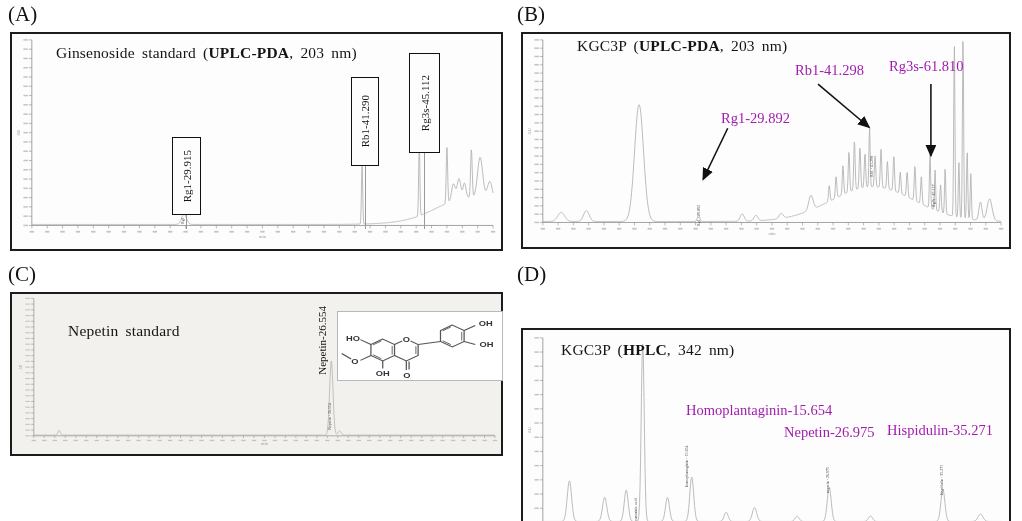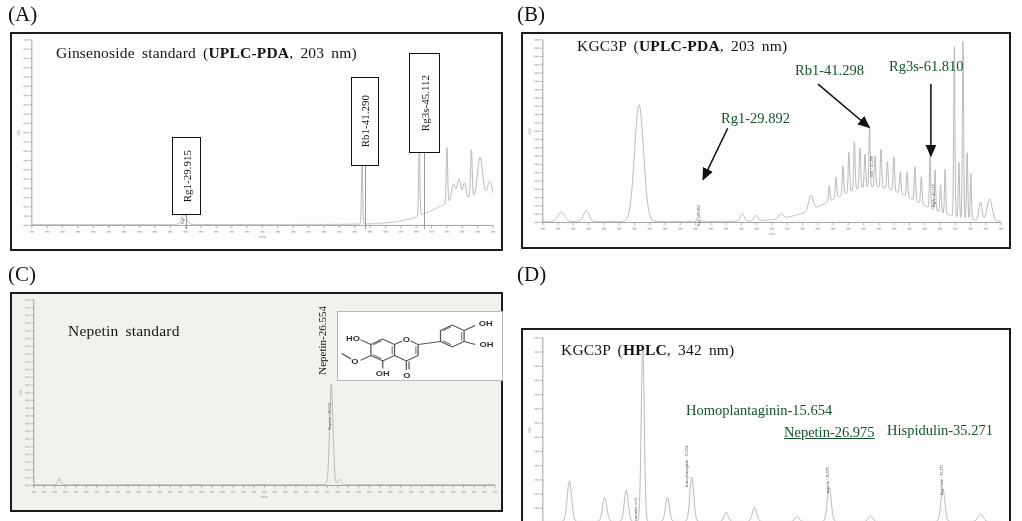--- a/index.html
+++ b/index.html
@@ -4,21 +4,21 @@
 <style>
   html,body{margin:0;padding:0;background:#ffffff;}
   #figure-root{position:relative;width:1022px;height:521px;background:#ffffff;overflow:hidden;
     font-family:"Liberation Serif",serif;}
   .pletter{position:absolute;font-size:21px;color:#111;font-family:"Liberation Serif",serif;}
   .pbox{position:absolute;border:2px solid #1c1c1c;background:#fdfdfd;box-sizing:border-box;}
   #box-c{background:#f3f1ee;}
   svg.plot{position:absolute;left:0;top:0;width:100%;height:100%;display:block;}
   .ptitle{position:absolute;font-size:15.5px;color:#141414;white-space:nowrap;letter-spacing:.2px;word-spacing:3px;}
   .ptitle b{font-weight:bold;}
-  .ann{position:absolute;font-size:14.5px;color:#14532d;white-space:nowrap;word-spacing:1px;}
+  .ann{position:absolute;font-size:14.5px;color:#a21caf;white-space:nowrap;word-spacing:1px;}
   .peakbox{position:absolute;border:1.5px solid #111;background:#fdfdfd;box-sizing:border-box;
     display:flex;align-items:center;justify-content:center;}
   .vtext{writing-mode:vertical-rl;transform:rotate(180deg);font-family:"Liberation Serif",serif;
     font-size:11px;color:#141414;white-space:nowrap;}
   .vlabel{position:absolute;display:flex;align-items:flex-end;justify-content:center;}
   .vtiny{position:absolute;writing-mode:vertical-rl;transform:rotate(180deg);
     font-family:"Liberation Serif",serif;font-size:4px;color:#4c4c4c;white-space:nowrap;overflow:hidden;line-height:4px;}
   .connector{position:absolute;width:1px;background:#9a9a9a;}
   .overlay{position:absolute;left:0;top:0;width:100%;height:100%;pointer-events:none;}
   .struct{position:absolute;background:#ffffff;border:1px solid #b8b8b8;box-sizing:border-box;}
@@ -293,21 +293,21 @@
       <line x1="298" y1="51" x2="350" y2="95" stroke="#111" stroke-width="1.6" marker-end="url(#arrowhead)"></line>
       <line x1="413" y1="51" x2="413" y2="124" stroke="#111" stroke-width="1.6" marker-end="url(#arrowhead)"></line>
     </svg>
 
     <span class="vtiny" style="left:174px;top:158px;height:34px;">Rg1 - 29.892</span>
     <span class="vtiny" style="left:347px;top:103px;height:40px;">Rb1 - 41.298</span>
     <span class="vtiny" style="left:409px;top:135px;height:38px;">Rg3s - 45.117</span>
   </div>
 
   <div class="pletter" style="left:8px;top:262px;">(C)</div>
-  <div class="pbox" id="box-c" style="left:10px;top:292px;width:493px;height:220px;">
+  <div class="pbox" id="box-c" style="left:10px;top:292px;width:493px;height:164px;">
     <svg class="plot" id="svg-c" viewBox="0 0 493 220" preserveAspectRatio="none">
         <line x1="22" y1="6" x2="22" y2="195" stroke="#8a8a8a" stroke-width="0.8"></line>
         <line x1="22" y1="195" x2="487" y2="195" stroke="#8a8a8a" stroke-width="0.8"></line>
         <line x1="22" y1="195" x2="22" y2="198" stroke="#8a8a8a" stroke-width="0.6"></line>
         <rect x="19.8" y="200.5" width="4.4" height="1.8" fill="#c4c4c4"></rect>
         <line x1="32.56818181818182" y1="195" x2="32.56818181818182" y2="198" stroke="#8a8a8a" stroke-width="0.6"></line>
         <rect x="30.36818181818182" y="200.5" width="4.4" height="1.8" fill="#c4c4c4"></rect>
         <line x1="43.13636363636364" y1="195" x2="43.13636363636364" y2="198" stroke="#8a8a8a" stroke-width="0.6"></line>
         <rect x="40.93636363636364" y="200.5" width="4.4" height="1.8" fill="#c4c4c4"></rect>
         <line x1="53.70454545454545" y1="195" x2="53.70454545454545" y2="198" stroke="#8a8a8a" stroke-width="0.6"></line>
@@ -604,21 +604,21 @@
         <rect x="11.5" y="180.78846153846155" width="4.5" height="1.5" fill="#c4c4c4"></rect>
         <line x1="17" y1="196" x2="20" y2="196" stroke="#8a8a8a" stroke-width="0.6"></line>
         <rect x="11.5" y="195.25" width="4.5" height="1.5" fill="#c4c4c4"></rect>
         <text x="251" y="208.5" font-size="4.5" fill="#999" text-anchor="middle" font-family="&quot;Liberation Serif&quot;,serif">min</text>
         <text x="8" y="102" font-size="4.5" fill="#999" text-anchor="middle" font-family="&quot;Liberation Serif&quot;,serif" transform="rotate(-90 8 102)">AU</text>
         <path d="M20,195L20.0,195.00L20.5,195.00L21.0,195.00L21.5,195.00L22.0,195.00L22.5,195.00L23.0,195.00L23.5,195.00L24.0,195.00L24.5,195.00L25.0,195.00L25.5,195.00L26.0,195.00L26.5,195.00L27.0,195.00L27.5,195.00L28.0,195.00L28.5,195.00L29.0,195.00L29.5,195.00L30.0,195.00L30.5,195.00L31.0,195.00L31.5,195.00L32.0,195.00L32.5,195.00L33.0,195.00L33.5,195.00L34.0,195.00L34.5,195.00L35.0,195.00L35.5,195.00L36.0,195.00L36.5,195.00L37.0,195.00L37.5,194.99L38.0,194.99L38.5,194.97L39.0,194.92L39.5,194.83L40.0,194.65L40.5,194.31L41.0,193.71L41.5,192.72L42.0,191.16L42.5,188.85L43.0,185.67L43.5,181.54L44.0,176.56L44.5,171.01L45.0,165.36L45.5,160.23L46.0,156.26L46.5,154.01L47.0,153.82L47.5,155.70L48.0,159.39L48.5,164.36L49.0,169.96L49.5,175.57L50.0,180.68L50.5,184.98L51.0,188.34L51.5,190.79L52.0,192.48L52.5,193.56L53.0,194.22L53.5,194.60L54.0,194.81L54.5,194.91L55.0,194.96L55.5,194.98L56.0,194.99L56.5,195.00L57.0,195.00L57.5,195.00L58.0,195.00L58.5,195.00L59.0,195.00L59.5,195.00L60.0,195.00L60.5,195.00L61.0,195.00L61.5,195.00L62.0,195.00L62.5,195.00L63.0,195.00L63.5,195.00L64.0,195.00L64.5,195.00L65.0,195.00L65.5,195.00L66.0,195.00L66.5,195.00L67.0,195.00L67.5,195.00L68.0,195.00L68.5,195.00L69.0,195.00L69.5,195.00L70.0,195.00L70.5,195.00L71.0,195.00L71.5,195.00L72.0,195.00L72.5,195.00L73.0,195.00L73.5,194.99L74.0,194.98L74.5,194.96L75.0,194.91L75.5,194.81L76.0,194.63L76.5,194.30L77.0,193.76L77.5,192.89L78.0,191.60L78.5,189.80L79.0,187.44L79.5,184.56L80.0,181.32L80.5,177.97L81.0,174.87L81.5,172.40L82.0,170.90L82.5,170.60L83.0,171.54L83.5,173.58L84.0,176.43L84.5,179.70L85.0,183.04L85.5,186.12L86.0,188.74L86.5,190.80L87.0,192.33L87.5,193.39L88.0,194.08L88.5,194.50L89.0,194.74L89.5,194.87L90.0,194.94L90.5,194.97L91.0,194.99L91.5,195.00L92.0,195.00L92.5,195.00L93.0,195.00L93.5,195.00L94.0,195.00L94.5,195.00L95.0,195.00L95.5,195.00L96.0,194.99L96.5,194.98L97.0,194.94L97.5,194.86L98.0,194.69L98.5,194.35L99.0,193.74L99.5,192.69L100.0,191.03L100.5,188.58L101.0,185.27L101.5,181.13L102.0,176.43L102.5,171.64L103.0,167.41L103.5,164.37L104.0,163.07L104.5,163.72L105.0,166.22L105.5,170.13L106.0,174.80L106.5,179.59L107.0,183.96L107.5,187.57L108.0,190.30L108.5,192.21L109.0,193.44L109.5,194.18L110.0,194.60L110.5,194.81L111.0,194.92L111.5,194.97L112.0,194.99L112.5,195.00L113.0,195.00L113.5,195.00L114.0,194.99L114.5,194.97L115.0,194.87L115.5,194.57L116.0,193.70L116.5,191.49L117.0,186.52L117.5,176.69L118.0,159.60L118.5,133.76L119.0,100.21L119.5,63.71L120.0,32.28L120.5,14.52L121.0,15.88L121.5,35.92L122.0,68.58L122.5,105.10L123.0,137.79L123.5,162.42L124.0,178.40L124.5,187.43L125.0,191.91L125.5,193.87L126.0,194.63L126.5,194.89L127.0,194.97L127.5,194.99L128.0,195.00L128.5,195.00L129.0,195.00L129.5,195.00L130.0,195.00L130.5,195.00L131.0,195.00L131.5,195.00L132.0,195.00L132.5,195.00L133.0,195.00L133.5,195.00L134.0,195.00L134.5,195.00L135.0,195.00L135.5,195.00L136.0,195.00L136.5,195.00L137.0,195.00L137.5,194.99L138.0,194.98L138.5,194.96L139.0,194.91L139.5,194.79L140.0,194.56L140.5,194.13L141.0,193.39L141.5,192.20L142.0,190.44L142.5,188.01L143.0,184.93L143.5,181.39L144.0,177.71L144.5,174.37L145.0,171.87L145.5,170.64L146.0,170.90L146.5,172.60L147.0,175.45L147.5,178.96L148.0,182.64L148.5,186.06L149.0,188.92L149.5,191.12L150.0,192.67L150.5,193.69L151.0,194.30L151.5,194.65L152.0,194.84L152.5,194.93L153.0,194.97L153.5,194.99L154.0,195.00L154.5,195.00L155.0,195.00L155.5,195.00L156.0,195.00L156.5,195.00L157.0,195.00L157.5,195.00L158.0,195.00L158.5,195.00L159.0,195.00L159.5,195.00L160.0,195.00L160.5,195.00L161.0,195.00L161.5,195.00L162.0,194.99L162.5,194.97L163.0,194.92L163.5,194.82L164.0,194.60L164.5,194.17L165.0,193.36L165.5,191.98L166.0,189.76L166.5,186.47L167.0,181.95L167.5,176.24L168.0,169.68L168.5,162.89L169.0,156.75L169.5,152.20L170.0,150.01L170.5,150.57L171.0,153.78L171.5,159.07L172.0,165.58L172.5,172.38L173.0,178.65L173.5,183.90L174.0,187.93L174.5,190.76L175.0,192.62L175.5,193.74L176.0,194.37L176.5,194.71L177.0,194.87L177.5,194.95L178.0,194.98L178.5,194.99L179.0,195.00L179.5,195.00L180.0,195.00L180.5,195.00L181.0,195.00L181.5,195.00L182.0,195.00L182.5,195.00L183.0,195.00L183.5,195.00L184.0,195.00L184.5,195.00L185.0,195.00L185.5,195.00L186.0,195.00L186.5,195.00L187.0,195.00L187.5,195.00L188.0,195.00L188.5,195.00L189.0,195.00L189.5,195.00L190.0,195.00L190.5,195.00L191.0,195.00L191.5,195.00L192.0,195.00L192.5,195.00L193.0,195.00L193.5,195.00L194.0,195.00L194.5,195.00L195.0,195.00L195.5,195.00L196.0,195.00L196.5,195.00L197.0,195.00L197.5,194.99L198.0,194.97L198.5,194.93L199.0,194.86L199.5,194.72L200.0,194.47L200.5,194.07L201.0,193.45L201.5,192.59L202.0,191.47L202.5,190.15L203.0,188.73L203.5,187.39L204.0,186.32L204.5,185.71L205.0,185.65L205.5,186.16L206.0,187.15L206.5,188.45L207.0,189.87L207.5,191.22L208.0,192.39L208.5,193.30L209.0,193.96L209.5,194.41L210.0,194.68L210.5,194.84L211.0,194.92L211.5,194.97L212.0,194.99L212.5,194.99L213.0,195.00L213.5,195.00L214.0,195.00L214.5,195.00L215.0,195.00L215.5,195.00L216.0,195.00L216.5,195.00L217.0,195.00L217.5,195.00L218.0,195.00L218.5,195.00L219.0,195.00L219.5,195.00L220.0,195.00L220.5,195.00L221.0,195.00L221.5,195.00L222.0,195.00L222.5,195.00L223.0,195.00L223.5,195.00L224.0,195.00L224.5,195.00L225.0,194.99L225.5,194.98L226.0,194.95L226.5,194.90L227.0,194.81L227.5,194.63L228.0,194.34L228.5,193.87L229.0,193.17L229.5,192.17L230.0,190.86L230.5,189.24L231.0,187.39L231.5,185.46L232.0,183.63L232.5,182.14L233.0,181.18L233.5,180.90L234.0,181.34L234.5,182.43L235.0,184.02L235.5,185.89L236.0,187.82L236.5,189.63L237.0,191.18L237.5,192.42L238.0,193.35L238.5,193.99L239.0,194.42L239.5,194.68L240.0,194.83L240.5,194.92L241.0,194.96L241.5,194.98L242.0,194.99L242.5,195.00L243.0,195.00L243.5,195.00L244.0,195.00L244.5,195.00L245.0,195.00L245.5,195.00L246.0,195.00L246.5,195.00L247.0,195.00L247.5,195.00L248.0,195.00L248.5,195.00L249.0,195.00L249.5,195.00L250.0,195.00L250.5,195.00L251.0,195.00L251.5,195.00L252.0,195.00L252.5,195.00L253.0,195.00L253.5,195.00L254.0,195.00L254.5,195.00L255.0,195.00L255.5,195.00L256.0,195.00L256.5,195.00L257.0,195.00L257.5,195.00L258.0,195.00L258.5,195.00L259.0,195.00L259.5,195.00L260.0,195.00L260.5,195.00L261.0,195.00L261.5,195.00L262.0,195.00L262.5,195.00L263.0,195.00L263.5,195.00L264.0,195.00L264.5,195.00L265.0,195.00L265.5,195.00L266.0,195.00L266.5,195.00L267.0,195.00L267.5,195.00L268.0,195.00L268.5,195.00L269.0,194.99L269.5,194.99L270.0,194.97L270.5,194.93L271.0,194.86L271.5,194.74L272.0,194.54L272.5,194.22L273.0,193.77L273.5,193.17L274.0,192.45L274.5,191.66L275.0,190.89L275.5,190.25L276.0,189.85L276.5,189.74L277.0,189.96L277.5,190.46L278.0,191.16L278.5,191.95L279.0,192.72L279.5,193.40L280.0,193.95L280.5,194.35L281.0,194.62L281.5,194.79L282.0,194.89L282.5,194.95L283.0,194.98L283.5,194.99L284.0,195.00L284.5,195.00L285.0,195.00L285.5,195.00L286.0,195.00L286.5,195.00L287.0,195.00L287.5,195.00L288.0,195.00L288.5,195.00L289.0,195.00L289.5,195.00L290.0,195.00L290.5,195.00L291.0,195.00L291.5,195.00L292.0,195.00L292.5,195.00L293.0,195.00L293.5,195.00L294.0,195.00L294.5,195.00L295.0,195.00L295.5,195.00L296.0,195.00L296.5,195.00L297.0,195.00L297.5,195.00L298.0,195.00L298.5,195.00L299.0,195.00L299.5,195.00L300.0,195.00L300.5,194.99L301.0,194.98L301.5,194.95L302.0,194.88L302.5,194.74L303.0,194.44L303.5,193.89L304.0,192.93L304.5,191.36L305.0,189.00L305.5,185.71L306.0,181.49L306.5,176.53L307.0,171.28L307.5,166.39L308.0,162.58L308.5,160.49L309.0,160.49L309.5,162.58L310.0,166.39L310.5,171.28L311.0,176.53L311.5,181.49L312.0,185.71L312.5,189.00L313.0,191.36L313.5,192.93L314.0,193.89L314.5,194.44L315.0,194.74L315.5,194.88L316.0,194.95L316.5,194.98L317.0,194.99L317.5,195.00L318.0,195.00L318.5,195.00L319.0,195.00L319.5,195.00L320.0,195.00L320.5,195.00L321.0,195.00L321.5,195.00L322.0,195.00L322.5,195.00L323.0,195.00L323.5,195.00L324.0,195.00L324.5,195.00L325.0,195.00L325.5,195.00L326.0,195.00L326.5,195.00L327.0,195.00L327.5,195.00L328.0,195.00L328.5,195.00L329.0,195.00L329.5,195.00L330.0,195.00L330.5,195.00L331.0,195.00L331.5,195.00L332.0,195.00L332.5,195.00L333.0,195.00L333.5,195.00L334.0,195.00L334.5,195.00L335.0,195.00L335.5,195.00L336.0,195.00L336.5,195.00L337.0,195.00L337.5,195.00L338.0,195.00L338.5,195.00L339.0,195.00L339.5,195.00L340.0,195.00L340.5,195.00L341.0,195.00L341.5,195.00L342.0,195.00L342.5,195.00L343.0,194.99L343.5,194.98L344.0,194.96L344.5,194.92L345.0,194.84L345.5,194.69L346.0,194.46L346.5,194.10L347.0,193.59L347.5,192.93L348.0,192.14L348.5,191.29L349.0,190.48L349.5,189.83L350.0,189.44L350.5,189.38L351.0,189.67L351.5,190.25L352.0,191.02L352.5,191.87L353.0,192.69L353.5,193.39L354.0,193.95L354.5,194.36L355.0,194.63L355.5,194.80L356.0,194.90L356.5,194.95L357.0,194.98L357.5,194.99L358.0,195.00L358.5,195.00L359.0,195.00L359.5,195.00L360.0,195.00L360.5,195.00L361.0,195.00L361.5,195.00L362.0,195.00L362.5,195.00L363.0,195.00L363.5,195.00L364.0,195.00L364.5,195.00L365.0,195.00L365.5,195.00L366.0,195.00L366.5,195.00L367.0,195.00L367.5,195.00L368.0,195.00L368.5,195.00L369.0,195.00L369.5,195.00L370.0,195.00L370.5,195.00L371.0,195.00L371.5,195.00L372.0,195.00L372.5,195.00L373.0,195.00L373.5,195.00L374.0,195.00L374.5,195.00L375.0,195.00L375.5,195.00L376.0,195.00L376.5,195.00L377.0,195.00L377.5,195.00L378.0,195.00L378.5,195.00L379.0,195.00L379.5,195.00L380.0,195.00L380.5,195.00L381.0,195.00L381.5,195.00L382.0,195.00L382.5,195.00L383.0,195.00L383.5,195.00L384.0,195.00L384.5,195.00L385.0,195.00L385.5,195.00L386.0,195.00L386.5,195.00L387.0,195.00L387.5,195.00L388.0,195.00L388.5,195.00L389.0,195.00L389.5,195.00L390.0,195.00L390.5,195.00L391.0,195.00L391.5,195.00L392.0,195.00L392.5,195.00L393.0,195.00L393.5,195.00L394.0,195.00L394.5,195.00L395.0,195.00L395.5,195.00L396.0,195.00L396.5,195.00L397.0,195.00L397.5,195.00L398.0,195.00L398.5,195.00L399.0,195.00L399.5,195.00L400.0,195.00L400.5,195.00L401.0,195.00L401.5,195.00L402.0,195.00L402.5,195.00L403.0,195.00L403.5,195.00L404.0,195.00L404.5,195.00L405.0,195.00L405.5,195.00L406.0,195.00L406.5,195.00L407.0,195.00L407.5,195.00L408.0,195.00L408.5,195.00L409.0,195.00L409.5,195.00L410.0,195.00L410.5,195.00L411.0,195.00L411.5,195.00L412.0,195.00L412.5,195.00L413.0,195.00L413.5,195.00L414.0,195.00L414.5,195.00L415.0,194.99L415.5,194.98L416.0,194.96L416.5,194.90L417.0,194.78L417.5,194.53L418.0,194.05L418.5,193.21L419.0,191.83L419.5,189.72L420.0,186.75L420.5,182.88L421.0,178.27L421.5,173.31L422.0,168.59L422.5,164.79L423.0,162.53L423.5,162.22L424.0,163.92L424.5,167.31L425.0,171.82L425.5,176.78L426.0,181.54L426.5,185.66L427.0,188.91L427.5,191.27L428.0,192.86L428.5,193.84L429.0,194.41L429.5,194.72L430.0,194.87L430.5,194.95L431.0,194.98L431.5,194.99L432.0,195.00L432.5,195.00L433.0,195.00L433.5,195.00L434.0,195.00L434.5,195.00L435.0,195.00L435.5,195.00L436.0,195.00L436.5,195.00L437.0,195.00L437.5,195.00L438.0,195.00L438.5,195.00L439.0,195.00L439.5,195.00L440.0,195.00L440.5,195.00L441.0,195.00L441.5,195.00L442.0,195.00L442.5,195.00L443.0,195.00L443.5,195.00L444.0,195.00L444.5,195.00L445.0,195.00L445.5,195.00L446.0,195.00L446.5,195.00L447.0,195.00L447.5,195.00L448.0,195.00L448.5,195.00L449.0,195.00L449.5,195.00L450.0,195.00L450.5,195.00L451.0,195.00L451.5,195.00L452.0,194.99L452.5,194.98L453.0,194.97L453.5,194.94L454.0,194.88L454.5,194.79L455.0,194.66L455.5,194.45L456.0,194.14L456.5,193.73L457.0,193.18L457.5,192.50L458.0,191.70L458.5,190.82L459.0,189.91L459.5,189.05L460.0,188.31L460.5,187.78L461.0,187.51L461.5,187.53L462.0,187.85L462.5,188.42L463.0,189.18L463.5,190.06L464.0,190.97L464.5,191.84L465.0,192.62L465.5,193.27L466.0,193.80L466.5,194.20L467.0,194.49L467.5,194.68L468.0,194.81L468.5,194.89L469.0,194.94L469.5,194.97L470.0,194.98L470.5,194.99L471.0,195.00L471.5,195.00L472.0,195.00L472.5,195.00L473.0,195.00L473.5,195.00L474.0,195.00L474.5,195.00L475.0,195.00L475.5,195.00L476.0,195.00L476.5,195.00L477.0,195.00L477.5,195.00L478.0,195.00L478.5,195.00L479.0,195.00L479.5,195.00L480.0,195.00L480.5,195.00L481.0,195.00L481.5,195.00L482.0,195.00" fill="none" stroke="#b3b3b3" stroke-width="0.9"></path>
       </svg>
     <div class="ptitle" style="left:38px;top:11px;"><span>KGC3P (</span><b>HPLC</b><span>, 342 nm)</span></div>
 
     <div class="ann" style="left:121px;top:72px;padding-left:42px;">Homoplantaginin-15.654</div>
-    <div class="ann" style="left:261px;top:94px;text-decoration:underline;">Nepetin-26.975</div>
+    <div class="ann" style="left:261px;top:94px;">Nepetin-26.975</div>
     <div class="ann" style="left:364px;top:92px;text-align:right;">Hispidulin-35.271</div>
 
     <span class="vtiny" style="left:111px;top:148px;height:45px;">rosmarinic acid</span>
     <span class="vtiny" style="left:162px;top:94px;height:63px;">homoplantaginin - 15.654</span>
     <span class="vtiny" style="left:303px;top:123px;height:40px;">nepetin - 26.975</span>
     <span class="vtiny" style="left:417px;top:127px;height:38px;">hispidulin - 35.271</span>
   </div>
 
 </div>
 

